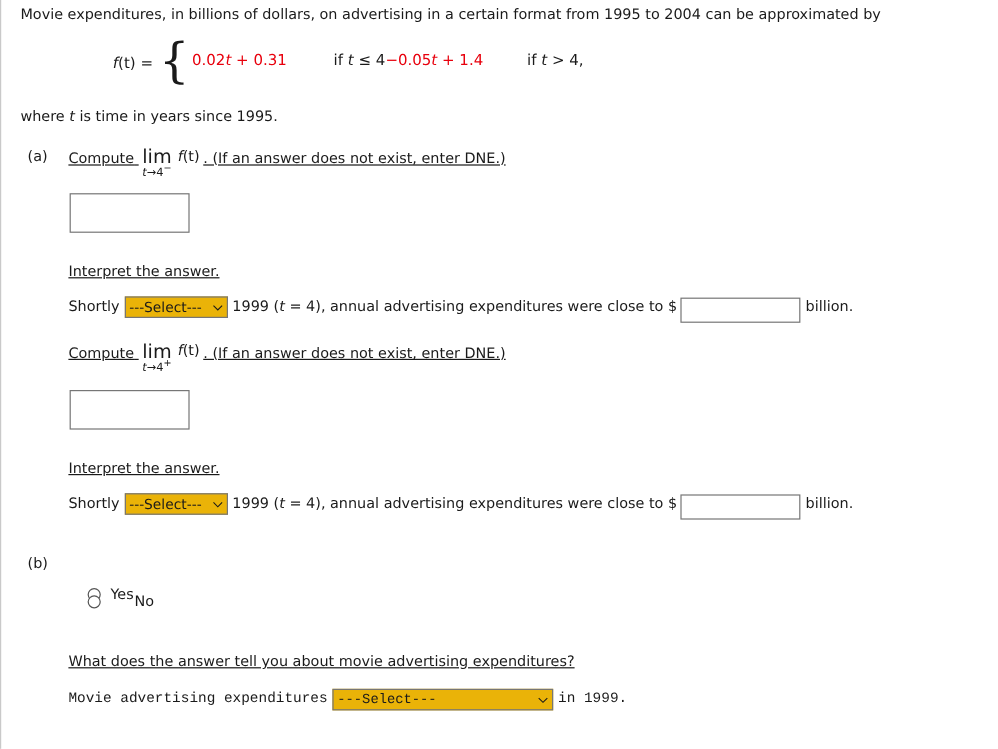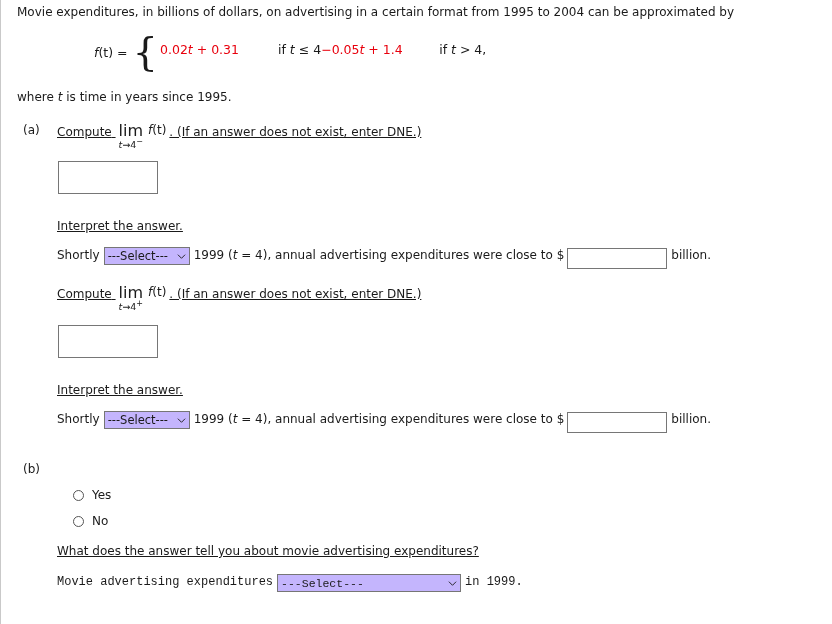--- a/index.html
+++ b/index.html
@@ -147,21 +147,21 @@
     margin: 0 4px 0 3px;
   }
 
   
   .sel {
     display: inline-flex;
     align-items: center;
     justify-content: space-between;
     height: 18px;
     border: 1px solid #767676;
-    background: #c4b5fd;
+    background: #eab308;
     box-sizing: border-box;
     vertical-align: middle;
     padding: 0 3px 0 3px;
     font-size: 11.5px;
     color: #1a1a1a;
     margin: 0 4px;
     position: relative;
     top: -1px;
   }
   .sel.narrow { width: 86px; }
@@ -292,21 +292,21 @@
   </div>
 
   <div class="part-label" style="top:462px;">(b)</div>
 
 
   <div class="radio-row" style="top:488px;">
     <span class="radio"></span>
     <span>Yes</span>
   </div>
 
-  <div class="radio-row" style="top:514px;">
+  <div class="radio-row" style="top:494px;gap:20px;">
     <span class="radio"></span>
     <span>No</span>
   </div>
 
   <div class="part-text" style="top:544px;">What does the answer tell you about movie advertising expenditures?</div>
 
   <div class="row" style="top:575px;font-family:Liberation Mono, monospace;">
     <span>Movie advertising expenditures</span>
     <span class="sel wide">
       <span class="selval">---Select---</span>

